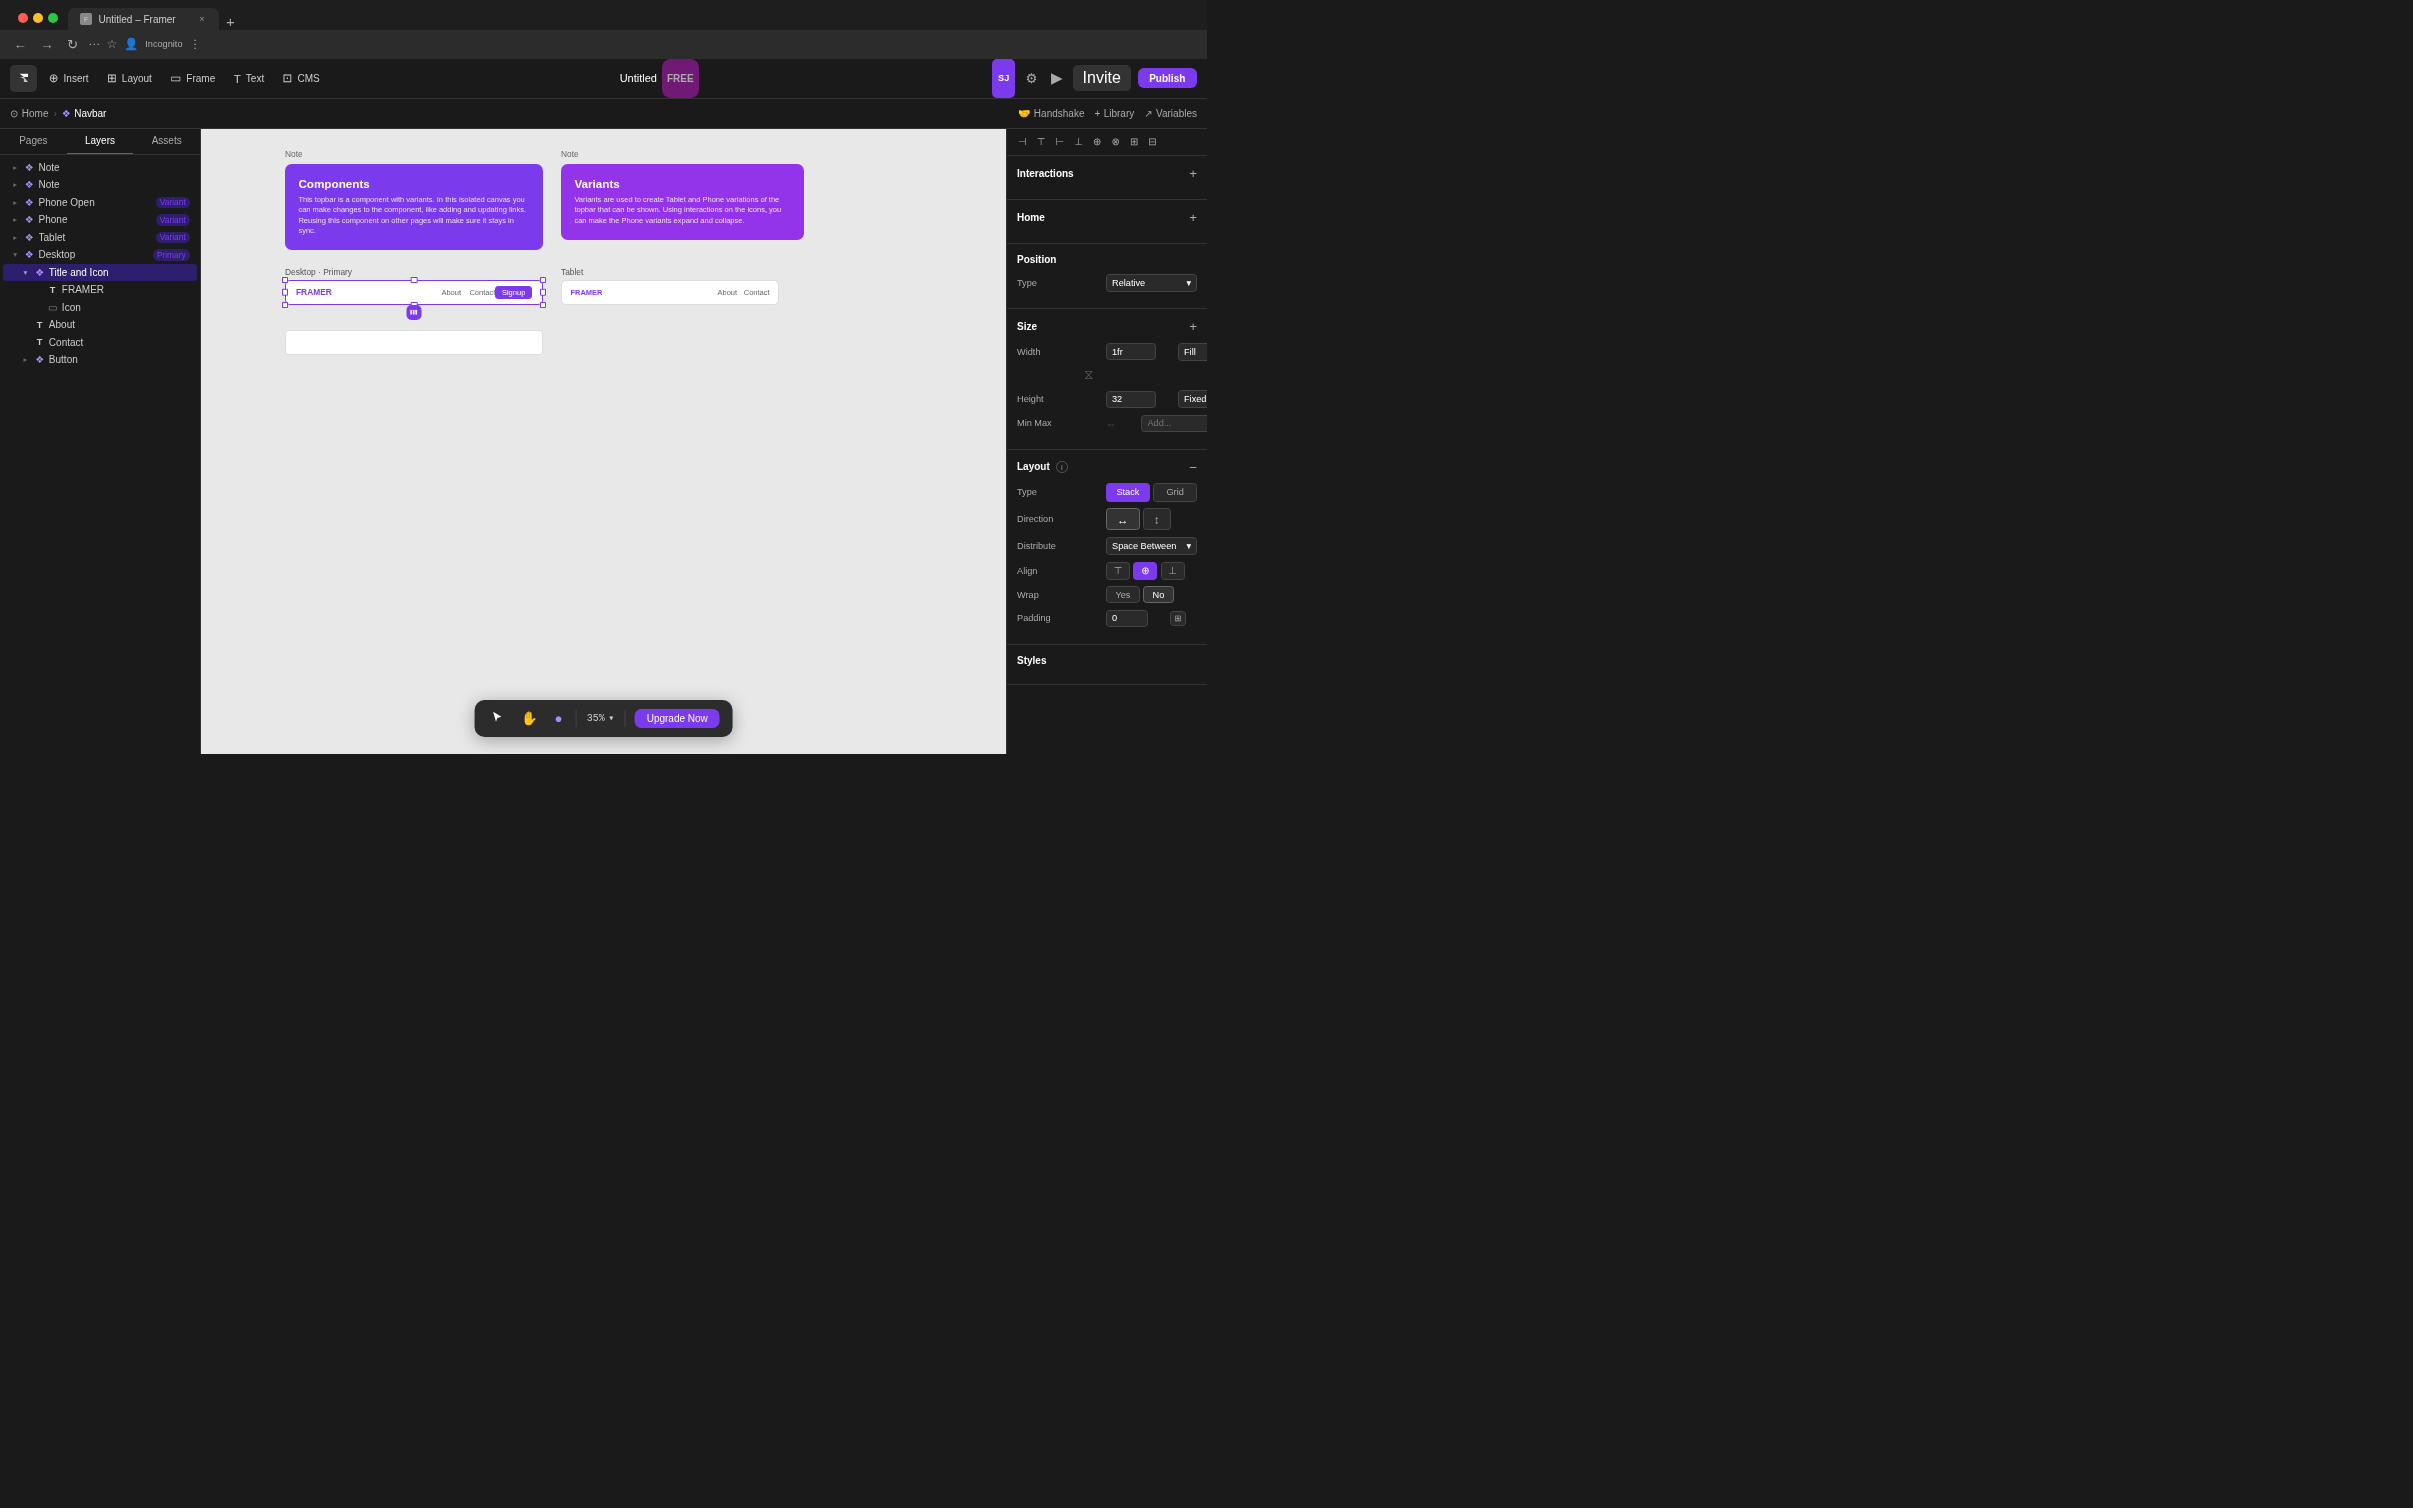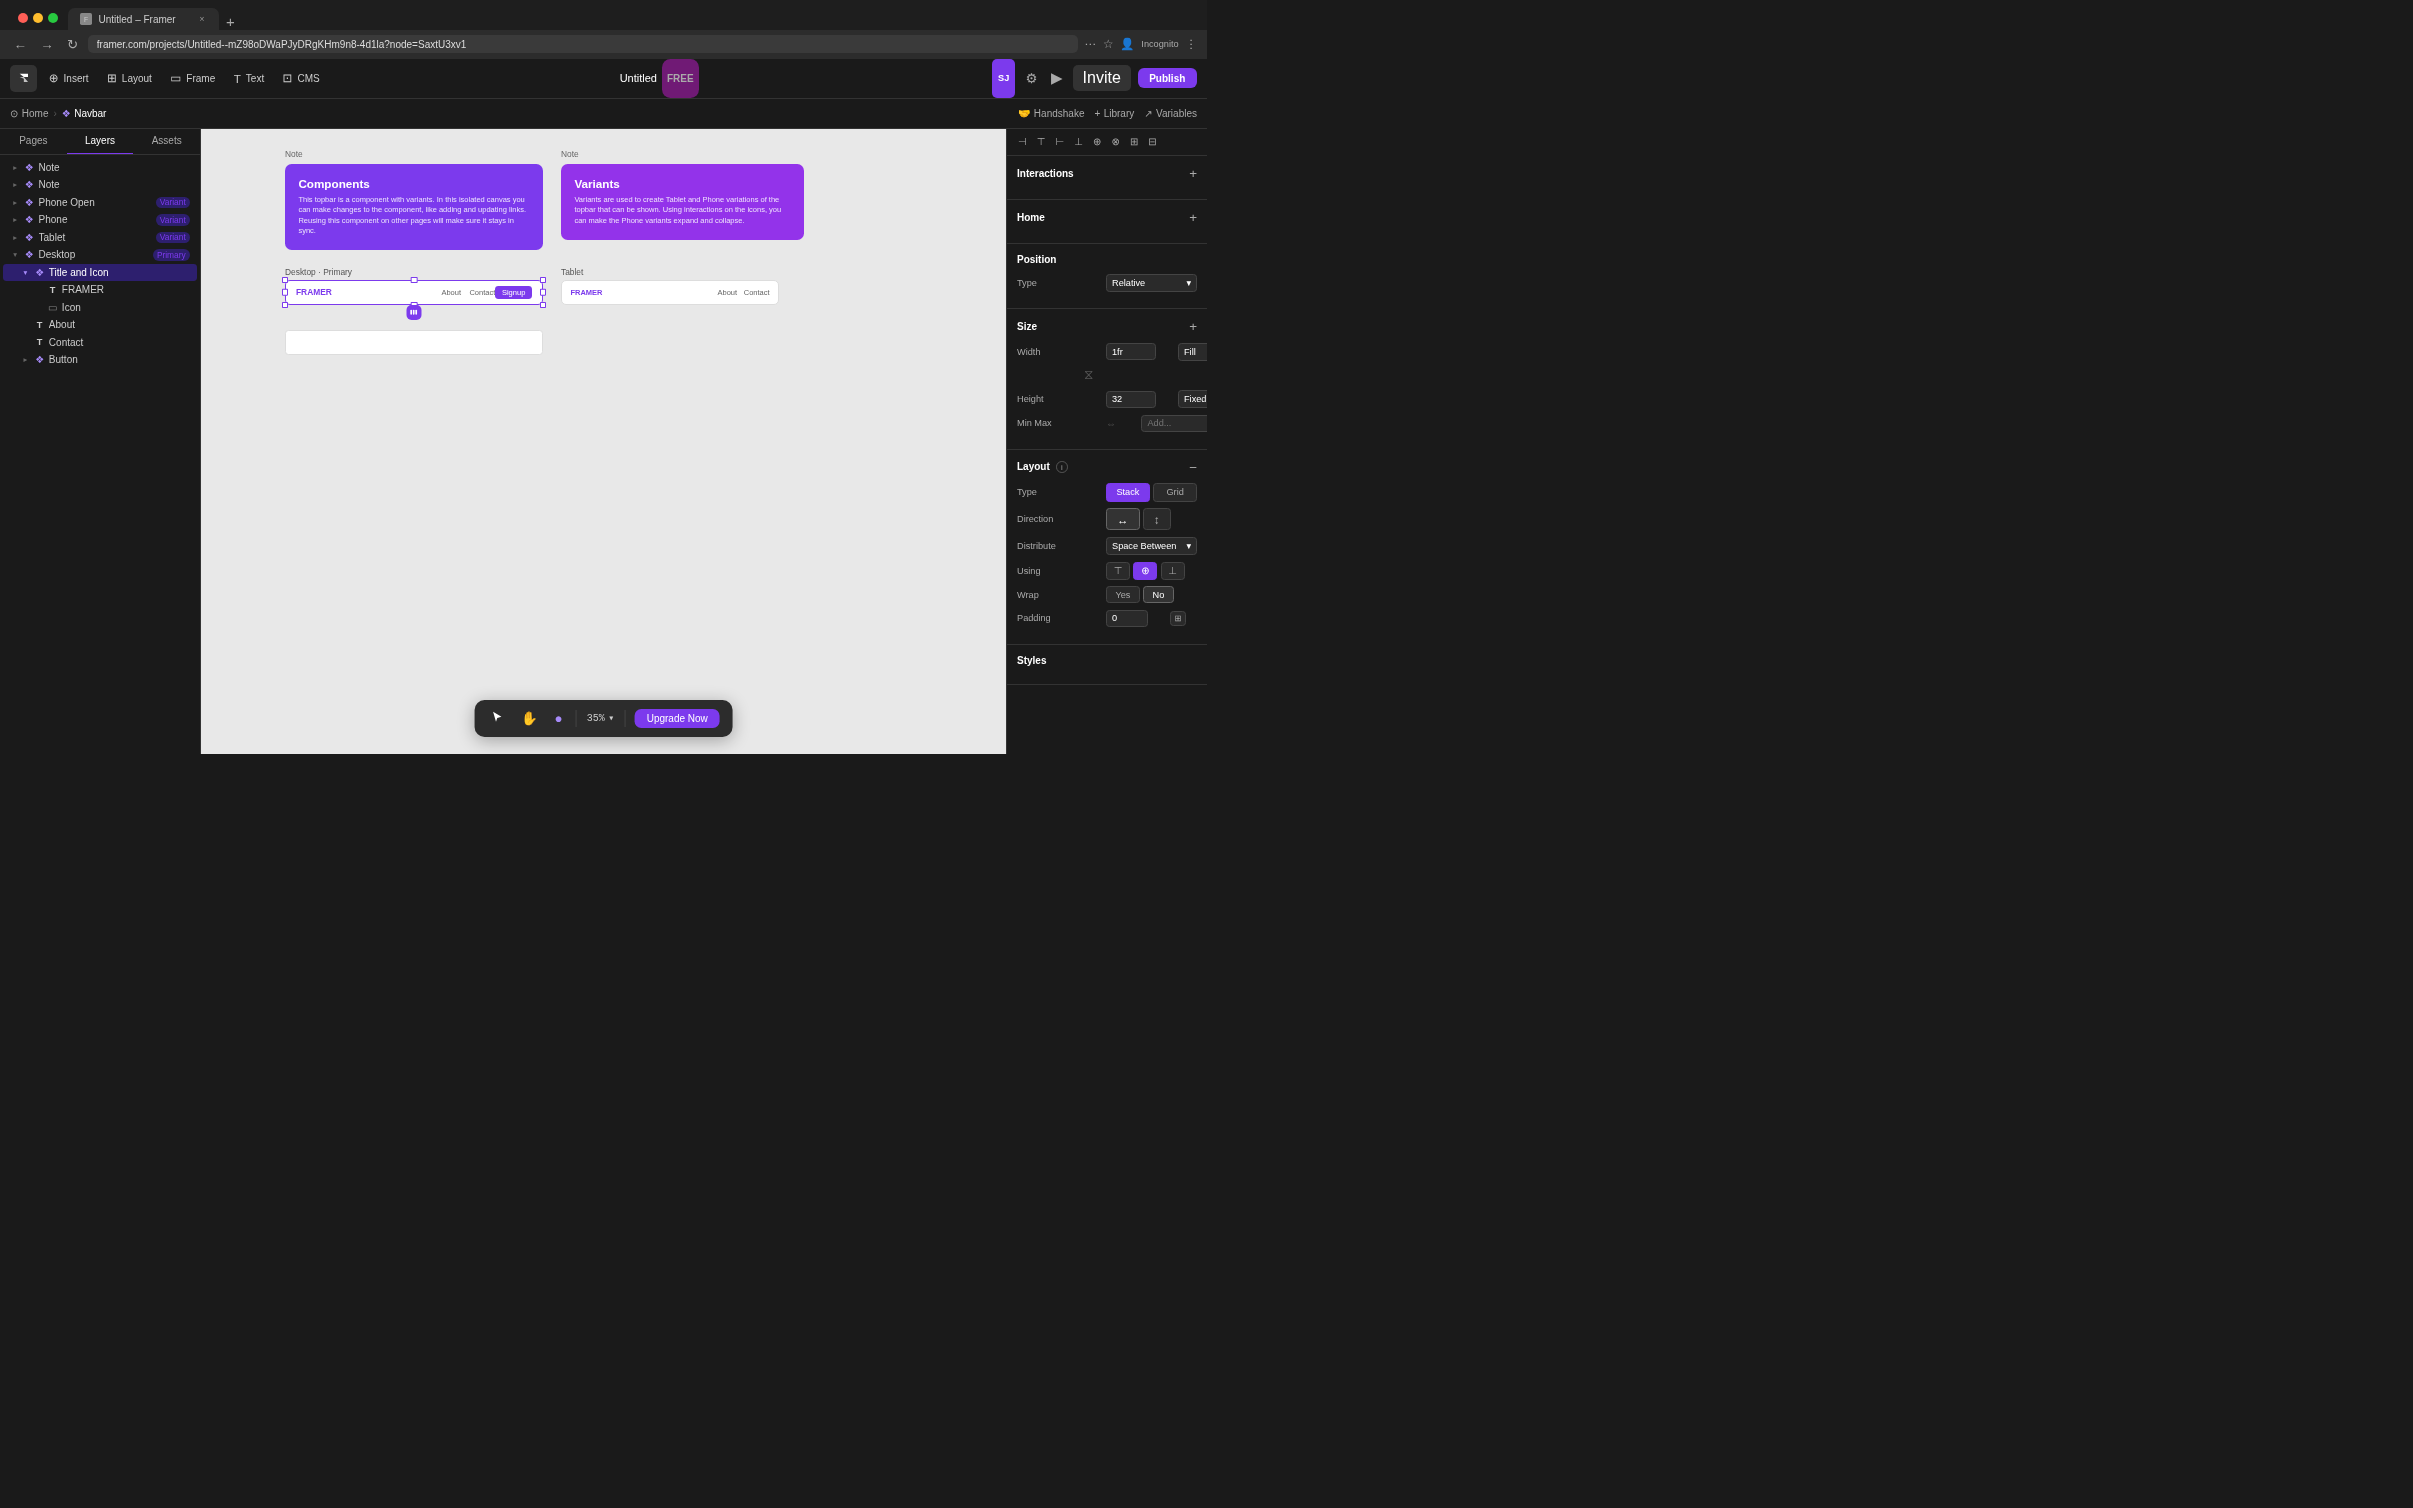--- a/index.html
+++ b/index.html
@@ -138,21 +138,20 @@
       <div class="favicon">F</div>
       <span>Untitled – Framer</span>
       <button class="tab-close">×</button>
     </div>
     <button class="new-tab">+</button>
   </div>
   <div class="browser-nav">
     <button class="nav-btn">←</button>
     <button class="nav-btn">→</button>
     <button class="nav-btn">↻</button>
-    <input class="url-bar" readonly="" value="framer.com/projects/Untitled--mZ98oDWaPJyDRgKHm9n8-4d1la?node=SaxtU3xv1" style="">
     <button class="browser-action-btn">⋯</button>
     <button class="browser-action-btn">☆</button>
     <button class="browser-action-btn">👤</button>
     <span style="font-size:9.2px;color:#aaa;">Incognito</span>
     <button class="browser-action-btn">⋮</button>
   </div>
 </div>
 
 <div class="app-header">
   <div class="header-left">
@@ -503,21 +502,21 @@
 
       <div class="prop-row">
         <span class="prop-label">Distribute</span>
         <div class="prop-select">
           <span>Space Between</span>
           <span>▾</span>
         </div>
       </div>
 
       <div class="prop-row">
-        <span class="prop-label">Using</span>
+        <span class="prop-label">Align</span>
         <div style="display:flex;gap:3.4px;">
           <button class="align-item-btn">⊤</button>
           <button class="align-item-btn active" style="background:#7c3aed;border-color:#7c3aed;color:white;">⊕</button>
           <button class="align-item-btn">⊥</button>
         </div>
       </div>
 
       <div class="prop-row">
         <span class="prop-label">Wrap</span>
         <div style="display:flex;gap:3.4px;">

